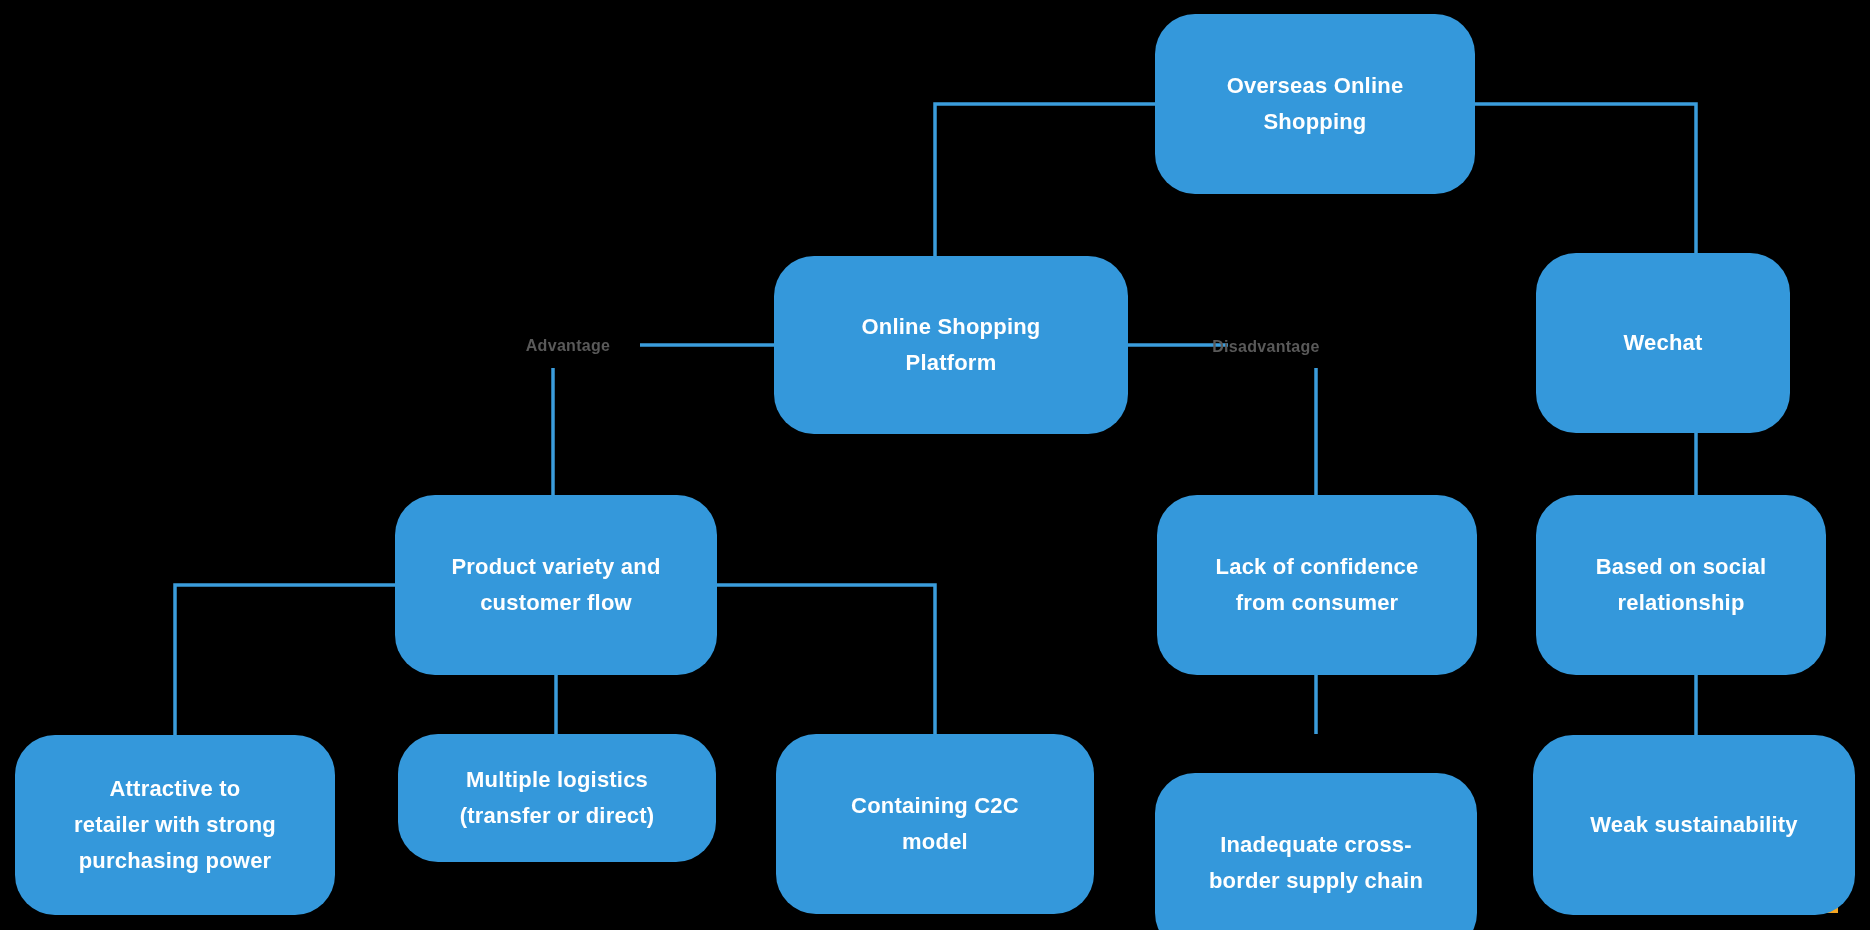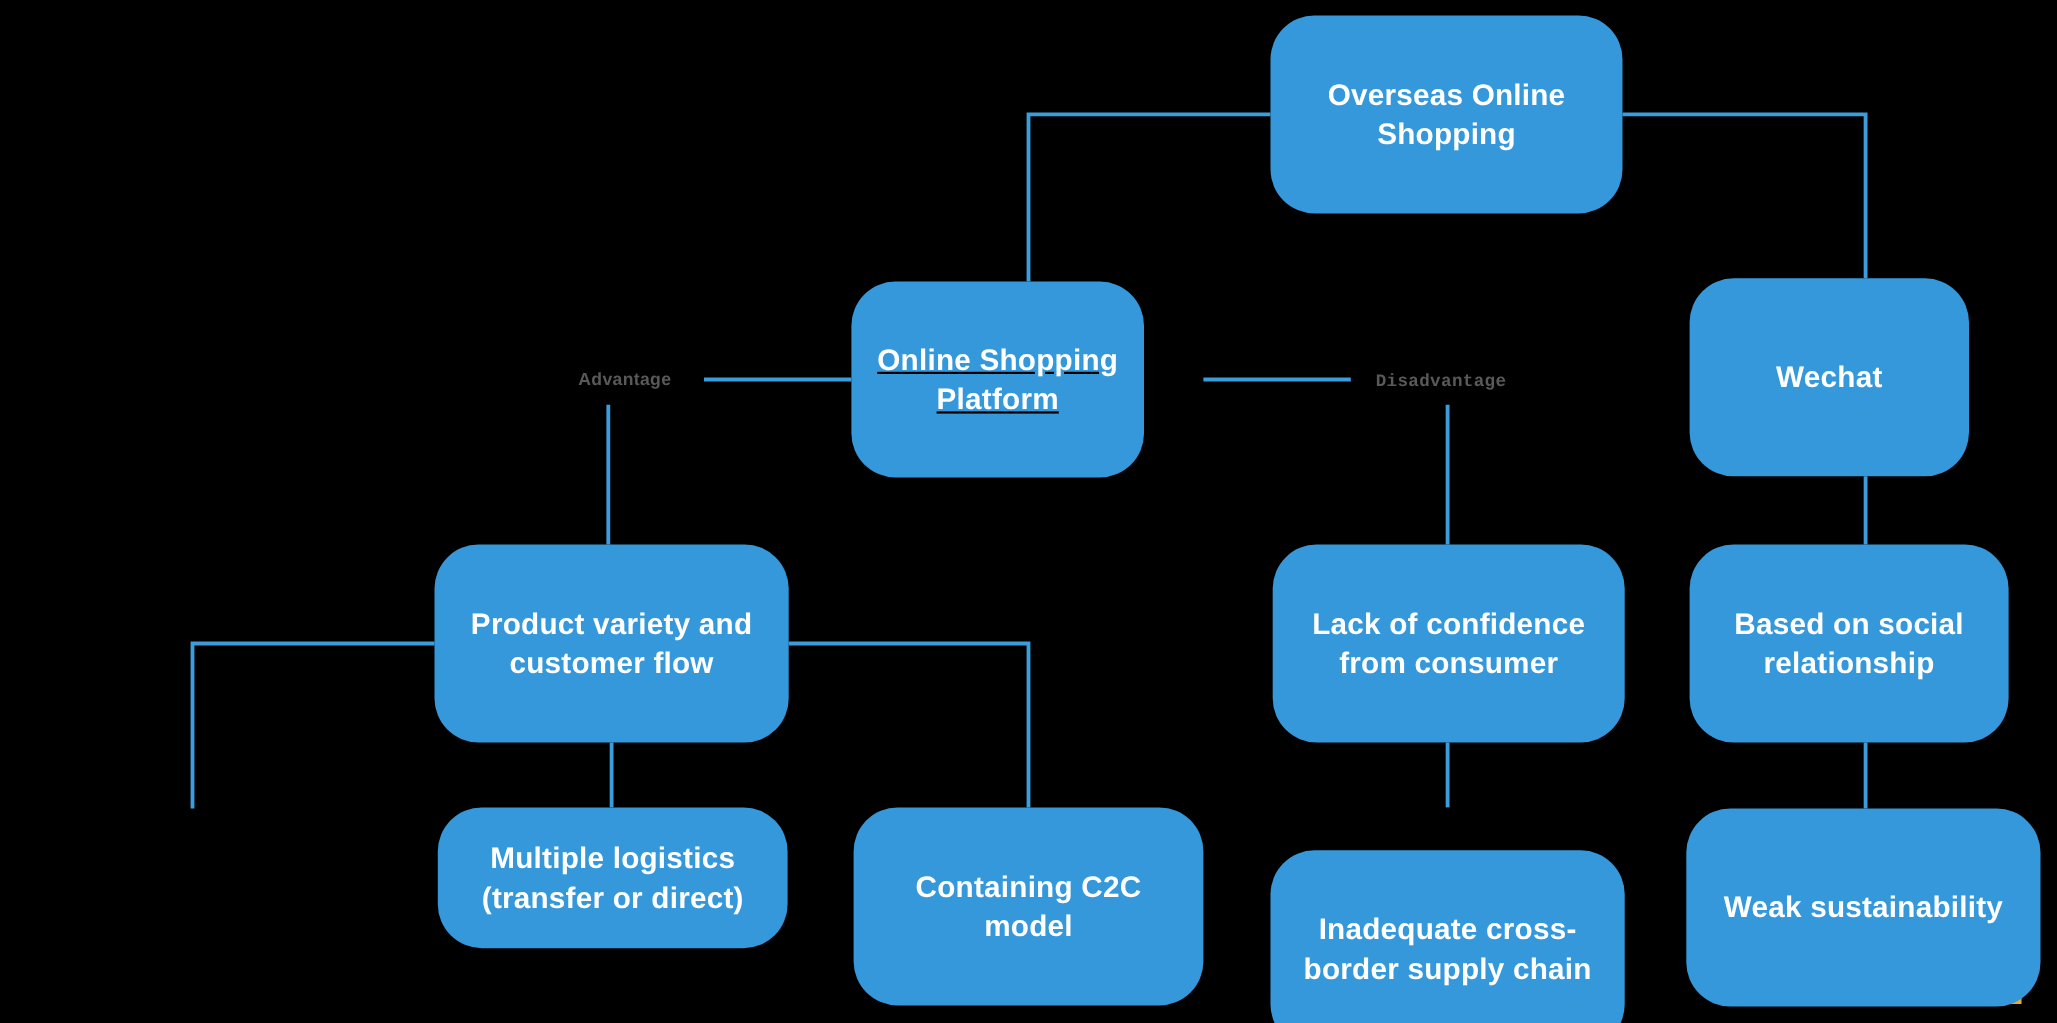--- a/index.html
+++ b/index.html
@@ -39,21 +39,21 @@
     border-radius: 40px;
     display: flex;
     align-items: center;
     justify-content: center;
     text-align: center;
     z-index: 2;
     cursor: default;
   }
   .node-label {
     color: var(--node-text);
-    font-size: 27px;
+    font-size: 22px;
     font-weight: 700;
     line-height: 36px;
     white-space: pre-line;
     letter-spacing: 0.2px;
   }
   .edge-label {
     position: absolute;
     transform: translate(-50%, -50%);
     color: var(--label-text);
     font-size: 16px;
@@ -91,21 +91,21 @@
     <line class="edge" x1="1696" y1="675" x2="1696" y2="735"></line>
   </svg>
 
   <div class="artifact"></div>
 
   <div class="node" style="left:1155px; top:14px; width:320px; height:180px;">
     <span class="node-label">Overseas Online
 Shopping</span>
   </div>
 
-  <div class="node" style="left:774px; top:256px; width:266px; height:178px;text-decoration:underline;">
+  <div class="node" style="left:774px; top:256px; width:354px; height:178px;">
     <span class="node-label">Online Shopping
 Platform</span>
   </div>
 
   <div class="node" style="left:1536px; top:253px; width:254px; height:180px;">
     <span class="node-label">Wechat</span>
   </div>
 
   <div class="node" style="left:395px; top:495px; width:322px; height:180px;">
     <span class="node-label">Product variety and
@@ -115,20 +115,25 @@
   <div class="node" style="left:1157px; top:495px; width:320px; height:180px;">
     <span class="node-label">Lack of confidence
 from consumer</span>
   </div>
 
   <div class="node" style="left:1536px; top:495px; width:290px; height:180px;">
     <span class="node-label">Based on social
 relationship</span>
   </div>
 
+  <div class="node" style="left:15px; top:735px; width:320px; height:180px;">
+    <span class="node-label">Attractive to
+retailer with strong
+purchasing power</span>
+  </div>
 
   <div class="node" style="left:398px; top:734px; width:318px; height:128px;">
     <span class="node-label">Multiple logistics
 (transfer or direct)</span>
   </div>
 
   <div class="node" style="left:776px; top:734px; width:318px; height:180px;">
     <span class="node-label">Containing C2C
 model</span>
   </div>
@@ -137,15 +142,15 @@
     <span class="node-label">Inadequate cross-
 border supply chain</span>
   </div>
 
   <div class="node" style="left:1533px; top:735px; width:322px; height:180px;">
     <span class="node-label">Weak sustainability</span>
   </div>
 
   <div class="edge-label" style="left:568px; top:346px;">Advantage</div>
 
-  <div class="edge-label" style="left:1310px; top:347px;font-family:Liberation Mono, monospace;">Disadvantage</div>
+  <div class="edge-label" style="left:1266px; top:347px;">Disadvantage</div>
 
 </div>
 
 </body></html>

